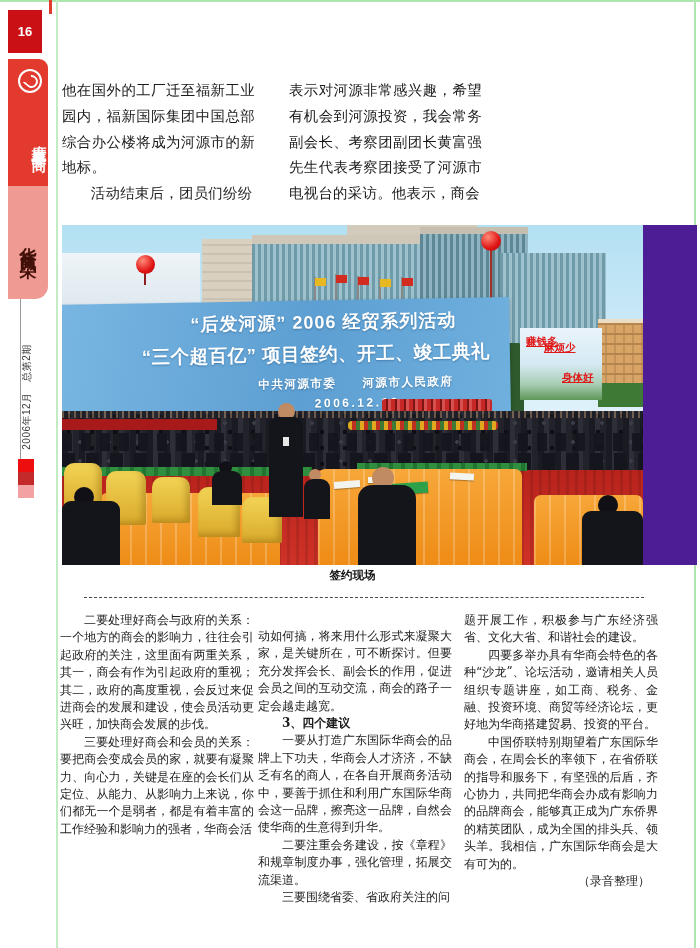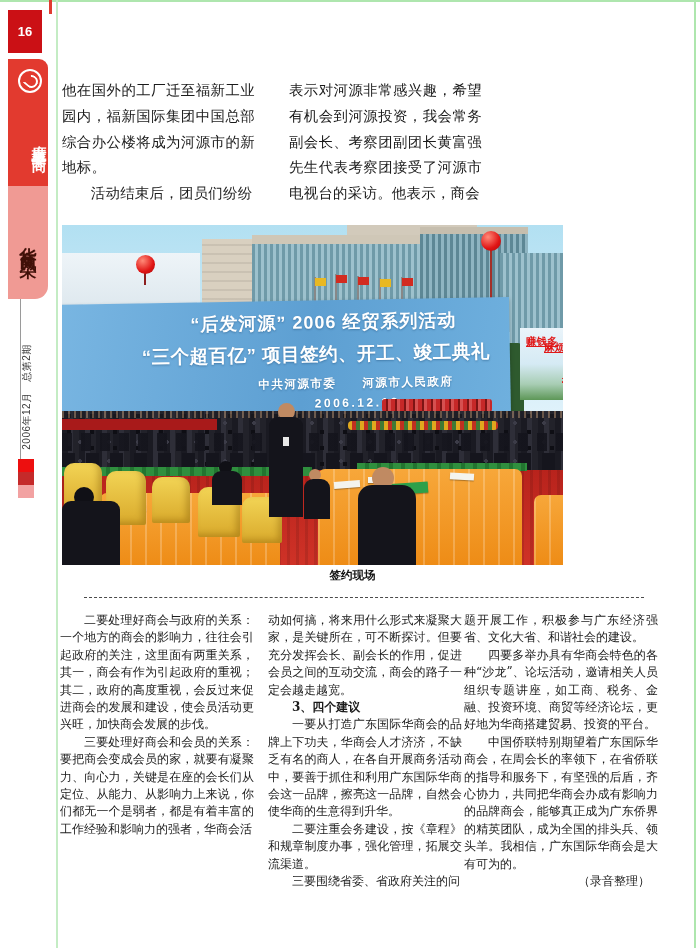--- a/index.html
+++ b/index.html
@@ -33,21 +33,21 @@
   
   .col{position:absolute;text-align:justify;}
   .top-col{top:78px;width:193px;font-size:14.4px;line-height:25.8px;letter-spacing:.3px;}
   .bot-col{top:612px;width:194px;font-size:12px;line-height:17.4px;}
   .col p{margin:0;text-indent:2em;}
   .col p.cont{text-indent:0;}
   .bold{font-weight:bold;}
   .lead{font-weight:bold;margin-right:5px;}
   .sign{text-align:right;padding-right:8px;}
   
-  .photo{left:62px;top:225px;width:501px;height:340px;overflow:hidden;background:#4c1d95;}
+  .photo{left:62px;top:225px;width:635px;height:340px;overflow:hidden;background:#4c1d95;}
   .photo-sky{left:0;top:0;width:581px;height:200px;
              background:linear-gradient(180deg,#b2e0f2 0%,#cdeaf7 55%,#e2f3fb 100%);}
   .glass{background:repeating-linear-gradient(90deg,#6f9aa8 0 3px,#9dc1cd 3px 6px);}
   .glass2{background:repeating-linear-gradient(90deg,#5d8795 0 3px,#8fb5c2 3px 6px);}
   .balloon{border-radius:50%;background:radial-gradient(circle at 35% 30%,#ff8a78,#e01414 60%,#a60c0c);}
   .bb-text{position:absolute;color:#fff;font-family:"Liberation Sans",sans-serif;font-weight:bold;
            white-space:nowrap;text-shadow:0 1px 2px rgba(10,50,90,.35);}
   .ad-line{position:absolute;color:#e01818;font-family:"Liberation Sans",sans-serif;
            font-weight:bold;font-size:10.5px;white-space:nowrap;text-decoration:underline;}
   .chair{background:linear-gradient(180deg,#f2d455,#d9a92b);border-radius:10px 10px 2px 2px;
@@ -182,21 +182,21 @@
     <div class="ab pbody" style="left:520px;top:286px;width:61px;height:54px;"></div>
   </div>
 
   <div class="ab caption">签约现场</div>
   <div class="ab dashes"></div>
 
   <div class="col bot-col" style="left:60px;">
     <p>二要处理好商会与政府的关系：一个地方的商会的影响力，往往会引起政府的关注，这里面有两重关系，其一，商会有作为引起政府的重视；其二，政府的高度重视，会反过来促进商会的发展和建设，使会员活动更兴旺，加快商会发展的步伐。</p>
     <p>三要处理好商会和会员的关系：要把商会变成会员的家，就要有凝聚力、向心力，关键是在座的会长们从定位、从能力、从影响力上来说，你们都无一个是弱者，都是有着丰富的工作经验和影响力的强者，华商会活</p>
   </div>
-  <div class="col bot-col" style="left:268px;">
+  <div class="col bot-col" style="left:258px;margin-top:16px;">
     <p class="cont">动如何搞，将来用什么形式来凝聚大家，是关键所在，可不断探讨。但要充分发挥会长、副会长的作用，促进会员之间的互动交流，商会的路子一定会越走越宽。</p>
     <p class="bold">3、四个建议</p>
     <p>一要从打造广东国际华商会的品牌上下功夫，华商会人才济济，不缺乏有名的商人，在各自开展商务活动中，要善于抓住和利用广东国际华商会这一品牌，擦亮这一品牌，自然会使华商的生意得到升华。</p>
     <p>二要注重会务建设，按《章程》和规章制度办事，强化管理，拓展交流渠道。</p>
     <p>三要围绕省委、省政府关注的问</p>
   </div>
   <div class="col bot-col" style="left:464px;">
     <p class="cont">题开展工作，积极参与广东经济强省、文化大省、和谐社会的建设。</p>
     <p>四要多举办具有华商会特色的各种“沙龙”、论坛活动，邀请相关人员组织专题讲座，如工商、税务、金融、投资环境、商贸等经济论坛，更好地为华商搭建贸易、投资的平台。</p>
     <p>中国侨联特别期望着广东国际华商会，在周会长的率领下，在省侨联的指导和服务下，有坚强的后盾，齐心协力，共同把华商会办成有影响力的品牌商会，能够真正成为广东侨界的精英团队，成为全国的排头兵、领头羊。我相信，广东国际华商会是大有可为的。</p>

